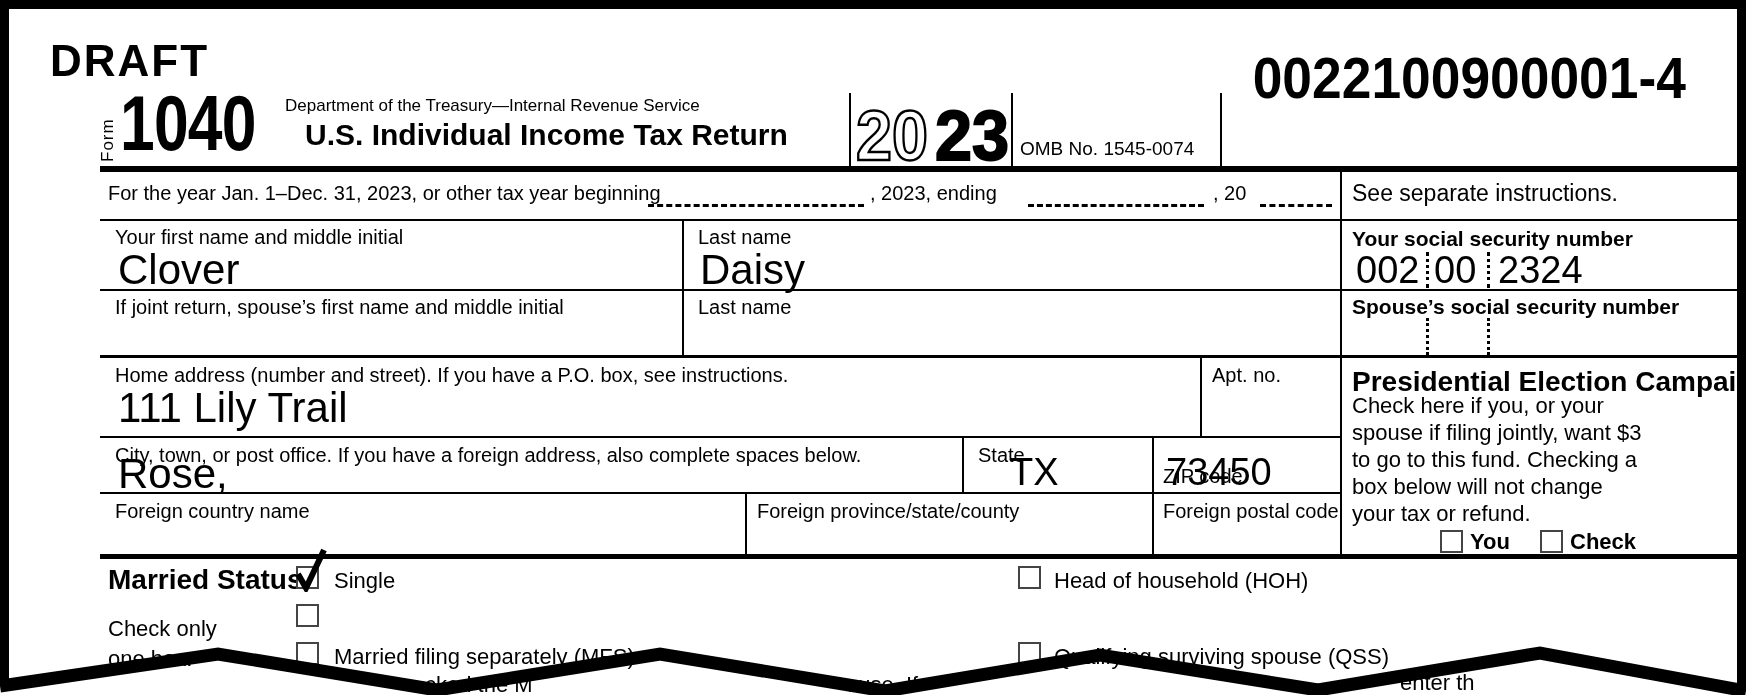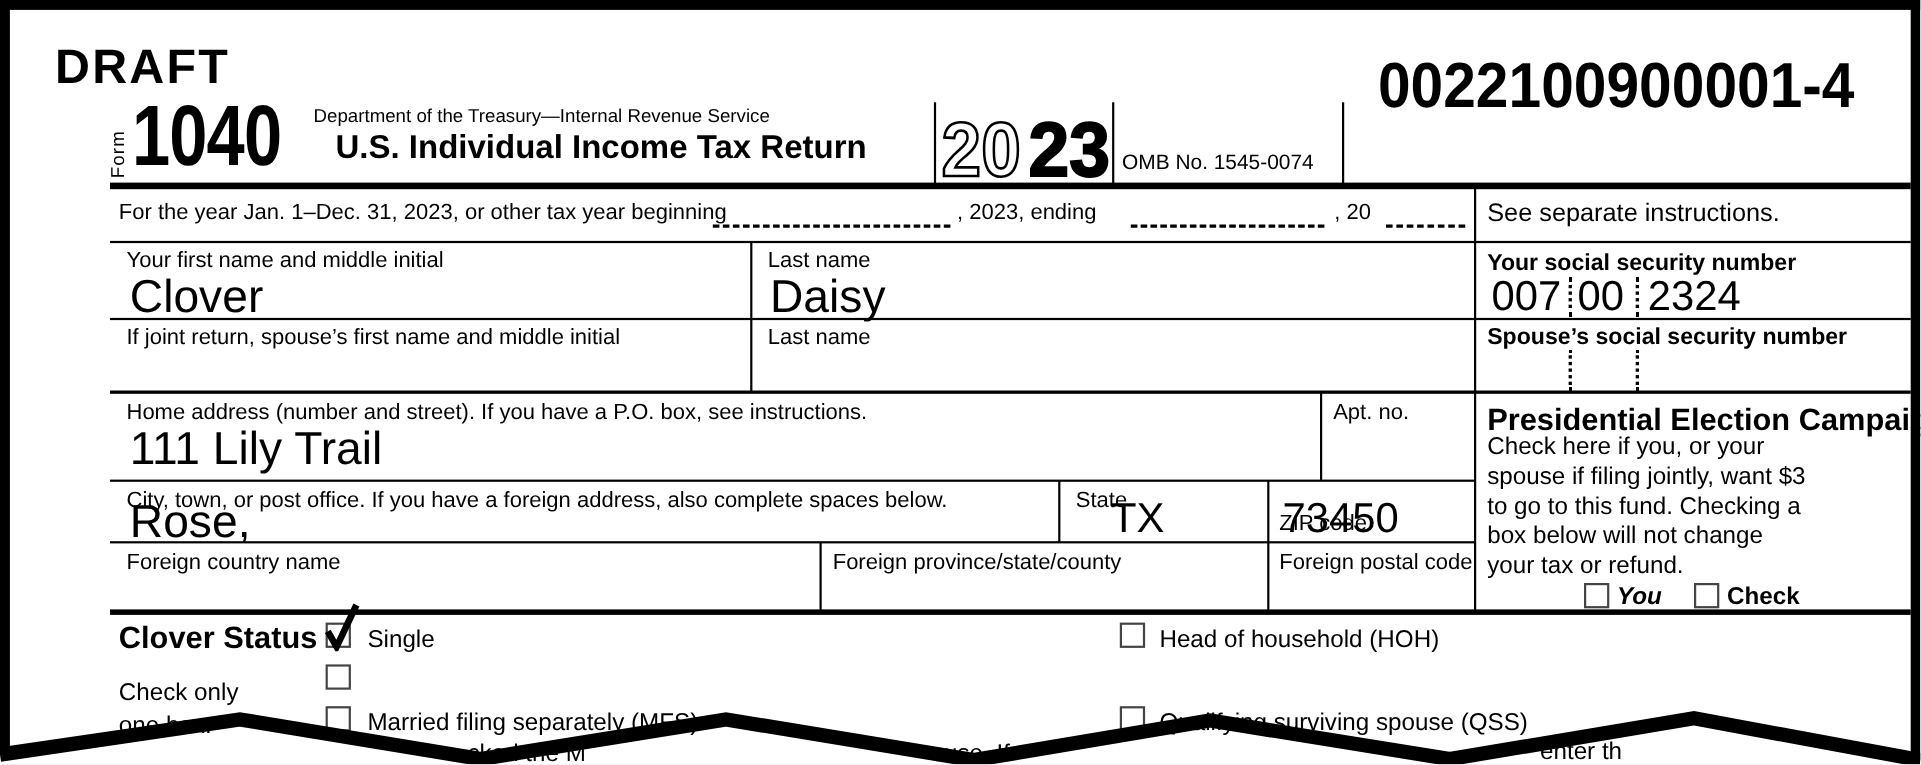--- a/index.html
+++ b/index.html
@@ -83,21 +83,21 @@
 
   <div class="abs lbl" style="left:115px;top:226px;">Your first name and middle initial</div>
   <div class="abs val" style="left:118px;top:248px;">Clover</div>
   <div class="abs lbl" style="left:698px;top:226px;">Last name</div>
   <div class="abs val" style="left:700px;top:248px;">Daisy</div>
 
   <div class="abs lbl" style="left:115px;top:296px;">If joint return, spouse’s first name and middle initial</div>
   <div class="abs lbl" style="left:698px;top:296px;">Last name</div>
 
   <div class="abs b" style="left:1352px;top:227px;font-size:21px;white-space:nowrap;">Your social security number</div>
-  <div class="abs val-m" style="left:1356px;top:250px;">007</div>
+  <div class="abs val-m" style="left:1356px;top:250px;">002</div>
   <div class="abs val-m" style="left:1434px;top:250px;">00</div>
   <div class="abs val-m" style="left:1498px;top:250px;">2324</div>
   <div class="abs dotsep" style="left:1426px;top:252px;height:36px;"></div>
   <div class="abs dotsep" style="left:1487px;top:252px;height:36px;"></div>
 
   <div class="abs b" style="left:1352px;top:295px;font-size:21px;white-space:nowrap;">Spouse’s social security number</div>
   <div class="abs dotsep" style="left:1426px;top:318px;height:37px;"></div>
   <div class="abs dotsep" style="left:1487px;top:318px;height:37px;"></div>
 
   <div class="abs lbl" style="left:115px;top:364px;">Home address (number and street). If you have a P.O. box, see instructions.</div>
@@ -115,25 +115,25 @@
   <div class="abs lbl" style="left:757px;top:500px;">Foreign province/state/county</div>
   <div class="abs lbl" style="left:1163px;top:500px;">Foreign postal code</div>
 
   <div class="abs b" style="left:1352px;top:366px;font-size:28px;white-space:nowrap;">Presidential Election Campaign</div>
   <div class="abs campline" style="left:1352px;top:392px;">Check here if you, or your</div>
   <div class="abs campline" style="left:1352px;top:419px;">spouse if filing jointly, want $3</div>
   <div class="abs campline" style="left:1352px;top:446px;">to go to this fund. Checking a</div>
   <div class="abs campline" style="left:1352px;top:473px;">box below will not change</div>
   <div class="abs campline" style="left:1352px;top:500px;">your tax or refund.</div>
   <div class="abs cb" style="left:1440px;top:530px;"></div>
-  <div class="abs b optlbl" style="left:1470px;top:529px;font-style:italic;">You</div>
+  <div class="abs b optlbl" style="left:1470px;top:529px;">You</div>
   <div class="abs cb" style="left:1540px;top:530px;"></div>
   <div class="abs b optlbl" style="left:1570px;top:529px;">Check</div>
 
-  <div class="abs b" style="left:108px;top:564px;font-size:28px;white-space:nowrap;">Clover Status</div>
+  <div class="abs b" style="left:108px;top:564px;font-size:28px;white-space:nowrap;">Married Status</div>
   <div class="abs optlbl" style="left:108px;top:616px;">Check only</div>
   <div class="abs optlbl" style="left:108px;top:646px;">one box.</div>
 
   <div class="abs cb" style="left:296px;top:566px;"></div>
   <svg class="abs" style="left:294px;top:546px;z-index:2;" width="36" height="46" viewBox="0 0 36 46">
     <path d="M4 28 L12 42 L30 4" stroke="#000" stroke-width="6" fill="none"></path>
   </svg>
   <div class="abs optlbl" style="left:334px;top:568px;">Single</div>
 
   <div class="abs cb" style="left:296px;top:604px;"></div>

